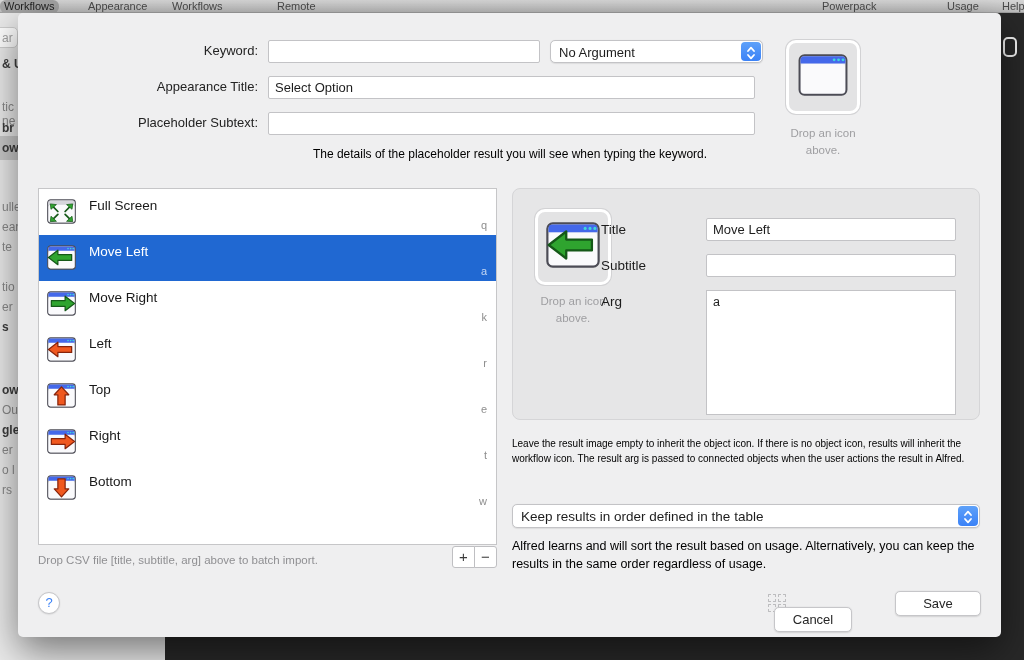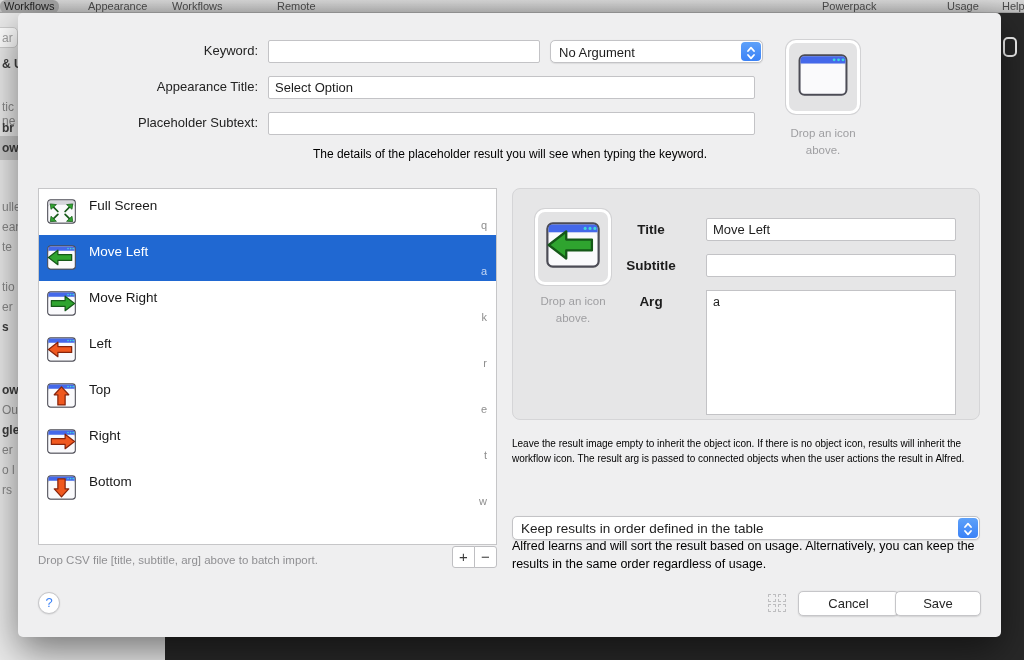--- a/index.html
+++ b/index.html
@@ -61,41 +61,41 @@
 
   #csv-hint { position:absolute; left:20px; top:541px; font-size:11.5px; color:#8f8f92; }
   .pm-btn { position:absolute; top:533px; width:23px; height:22px; background:#fff;
     border:1px solid #bfbfc2; font-size:15px; line-height:19px; text-align:center; color:#3c3c3c; cursor:default; }
   #add-btn { left:434px; border-radius:3px 0 0 3px; }
   #remove-btn { left:456px; border-radius:0 3px 3px 0; }
 
   
   #detail-panel { position:absolute; left:494px; top:175px; width:468px; height:232px;
     background:#e6e6e7; border:1px solid #d5d5d7; border-radius:8px; }
-  .dlabel { position:absolute; left:88px; width:100px; text-align:center; font-size:13.5px; color:#1c1c1c;font-weight:bold; }
+  .dlabel { position:absolute; left:88px; width:100px; text-align:left; font-size:13.5px; color:#1c1c1c; }
   #detail-panel .tfield { left:193px; width:250px; }
   #arg-area { position:absolute; left:193px; top:101px; width:250px; height:125px;
     background:#fff; border:1px solid #c3c3c6; font-size:12.5px; color:#1d1d1d;
     padding:4px 6px; resize:none; font-family:"Liberation Sans", sans-serif; }
 
   #result-help { position:absolute; left:494px; top:424px; width:478px; font-size:10px; }
-  #sort-popup { left:494px; top:491px; width:468px; height:24px;margin-top:12px; }
+  #sort-popup { left:494px; top:491px; width:468px; height:24px; }
   #sort-popup .ptext { font-size:13.5px; top:4px; }
   #sort-help { position:absolute; left:494px; top:524px; width:478px; font-size:12.5px; }
 
   
   #help-btn { position:absolute; left:20px; top:579px; width:22px; height:22px; border-radius:50%;
     background:#fff; border:1px solid #c6c6c9; color:var(--control-blue); font-size:13px;
     text-align:center; line-height:20px; cursor:default; box-shadow:0 .5px 1.5px rgba(0,0,0,.12); }
   #grid-btn { position:absolute; left:749px; top:580px; width:21px; height:21px; cursor:default; }
   #grid-btn .cell { position:absolute; width:8px; height:8px; border:1px dashed #bdbdbf; border-radius:1px; }
   .push-btn { position:absolute; top:578px; height:25px; background:#ffffff; border:1px solid #c6c6c9;
     border-radius:5px; font-size:13px; color:#262626; text-align:center; line-height:23px;
     cursor:default; box-shadow:0 .5px 1.5px rgba(0,0,0,.12); }
-  #cancel-btn { left:780px; width:101px; }
+  #cancel-btn { left:756px; width:78px;margin-top:16px; }
   #save-btn { left:877px; width:86px; }
 </style>
 </head>
 <body>
 
 <div id="screen">
 
   <div id="canvas-shape"></div>
 
   <div id="sidebar">

